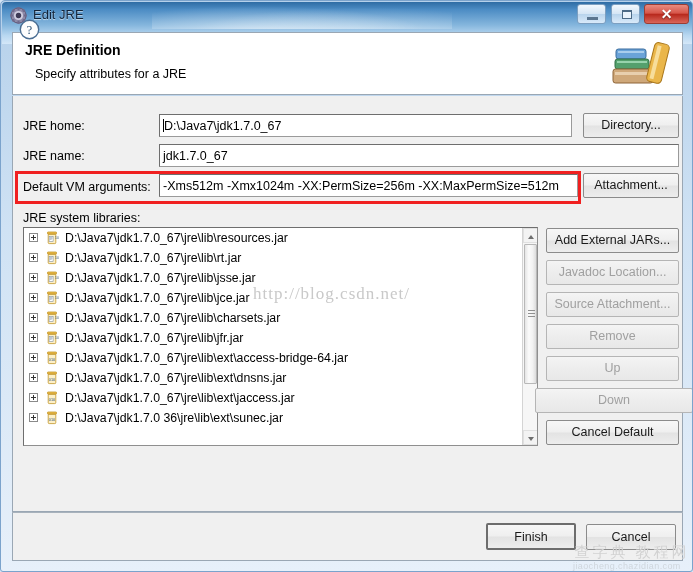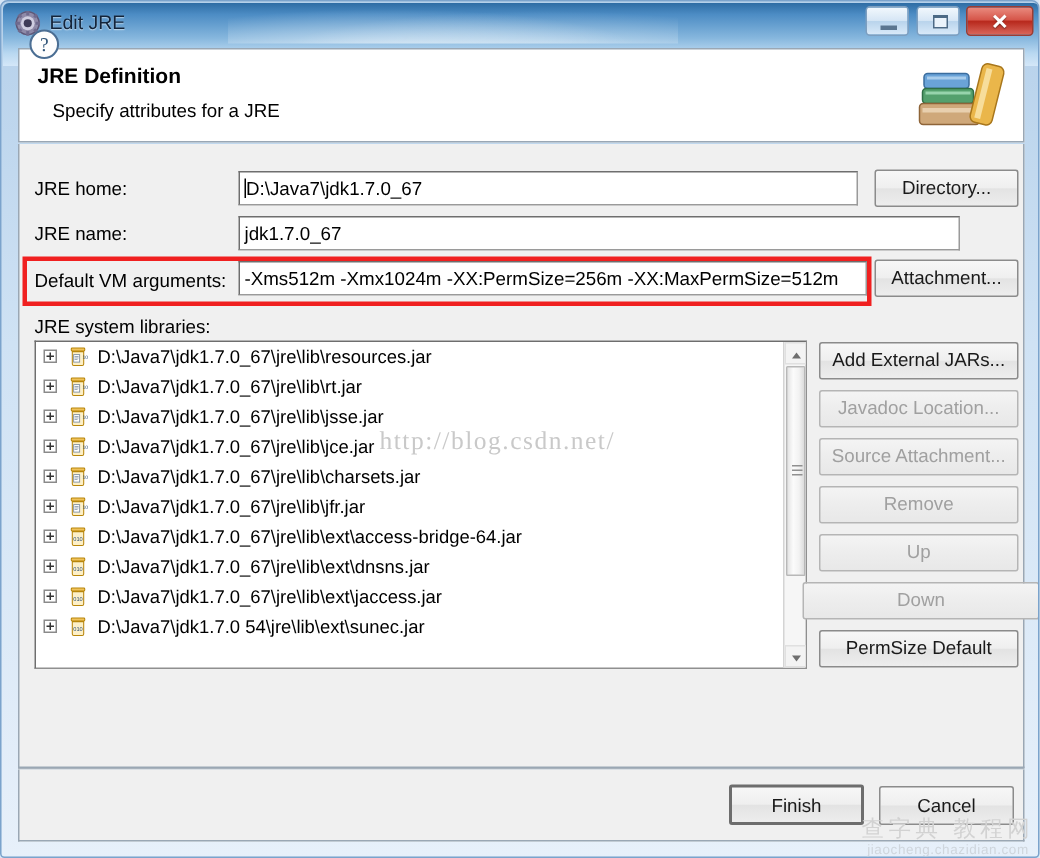--- a/index.html
+++ b/index.html
@@ -141,21 +141,21 @@
     font-family:"Liberation Serif", serif;font-size:17px;letter-spacing:1px;
     color:#c9c9c9;white-space:nowrap;pointer-events:none;
   }
   .wm-box{position:absolute;left:572px;top:542px;width:118px;height:29px;pointer-events:none;}
   .wm-cn{
     position:absolute;left:0;top:0;width:118px;
     font-size:15px;color:#d2d2d2;letter-spacing:3px;text-align:center;white-space:nowrap;
   }
   .wm-en{
     position:absolute;left:0;top:18px;width:118px;
-    font-size:9px;color:#cfd6dd;letter-spacing:.4px;text-align:center;white-space:nowrap;
+    font-size:9px;color:#cfd6dd;letter-spacing:.4px;white-space:nowrap;
   }
 </style>
 </head>
 <body>
 
 <div class="window">
 
   <div class="titlebar">
     <div class="glow"></div>
 
@@ -206,21 +206,21 @@
 
   <div class="body"></div>
 
   <div class="lbl" style="left:22px;top:118px;">JRE home:</div>
   <div class="tfield" style="left:158px;top:113px;width:413px;">
     <span class="caret"></span><span>D:\Java7\jdk1.7.0_67</span>
   </div>
   <div class="btn" style="left:582px;top:112px;width:96px;">Directory...</div>
 
   <div class="lbl" style="left:22px;top:148px;">JRE name:</div>
-  <div class="tfield" style="left:158px;top:143px;width:481px;">
+  <div class="tfield" style="left:158px;top:143px;width:520px;">
     <span>jdk1.7.0_67</span>
   </div>
 
   <div class="lbl" style="left:22px;top:179px;">Default VM arguments:</div>
   <div class="tfield" style="left:158px;top:173px;width:419px;">
     <span>-Xms512m  -Xmx1024m  -XX:PermSize=256m -XX:MaxPermSize=512m</span>
   </div>
   <div class="btn" style="left:582px;top:172px;width:96px;">Attachment...</div>
   <div class="redbox"></div>
 
@@ -345,21 +345,21 @@
             </svg></span>
           <span class="rowtxt">D:\Java7\jdk1.7.0_67\jre\lib\ext\jaccess.jar</span>
         </div>
         <div class="row">
           <span class="exp"></span>
           <span class="jar"><svg viewBox="0 0 14 14">
               <rect x="2.5" y="1" width="9" height="2" rx="0.6" fill="#f0c25a" stroke="#b8860b" stroke-width="0.7"></rect>
               <path d="M3.2 3.4h7.6v8.2a1 1 0 0 1-1 1H4.2a1 1 0 0 1-1-1z" fill="#fdf0c8" stroke="#b8860b" stroke-width="0.7"></path>
               <text x="7" y="9.6" text-anchor="middle" font-family="Liberation Sans, sans-serif" font-size="3.8" fill="#2a4d74">010</text>
             </svg></span>
-          <span class="rowtxt">D:\Java7\jdk1.7.0 54\jre\lib\ext\sunec.jar</span>
+          <span class="rowtxt">D:\Java7\jdk1.7.0 36\jre\lib\ext\sunec.jar</span>
         </div>
       </div>
     <div class="sbar">
       <div class="sarrow up">
           <i class="tri"></i>
         </div>
       <div class="sthumb">
         <span class="grip">
             <i></i>
             <i></i>
@@ -374,21 +374,21 @@
 
   <div class="wm-url">http://blog.csdn.net/</div>
 
   <div id="sidebtns">
       <div class="btn" style="left: 545px; top: 227px; width: 133px;">Add External JARs...</div>
       <div class="btn dis" style="left: 545px; top: 259px; width: 133px;">Javadoc Location...</div>
       <div class="btn dis" style="left: 545px; top: 291px; width: 133px;">Source Attachment...</div>
       <div class="btn dis" style="left: 545px; top: 323px; width: 133px;">Remove</div>
       <div class="btn dis" style="left: 545px; top: 355px; width: 133px;">Up</div>
       <div class="btn dis" style="left: 534px; top: 387px; width: 158px;">Down</div>
-      <div class="btn" style="left: 545px; top: 419px; width: 133px;">PermSize Default</div>
+      <div class="btn" style="left: 545px; top: 419px; width: 133px;">Cancel Default</div>
     </div>
 
   <div class="sep"></div>
   <div class="footer"></div>
 
   <svg class="help" viewBox="0 0 21 21">
     <circle cx="10.5" cy="10.5" r="9.2" fill="none" stroke="#4a6customize" stroke-width="0"></circle>
     <circle cx="10.5" cy="10.5" r="9.2" fill="#fdfdfd" stroke="#4b6e93" stroke-width="1.4"></circle>
     <text x="10.5" y="15.2" text-anchor="middle" font-family="Liberation Serif, serif" font-size="13" fill="#2f5478">?</text>
   </svg>

